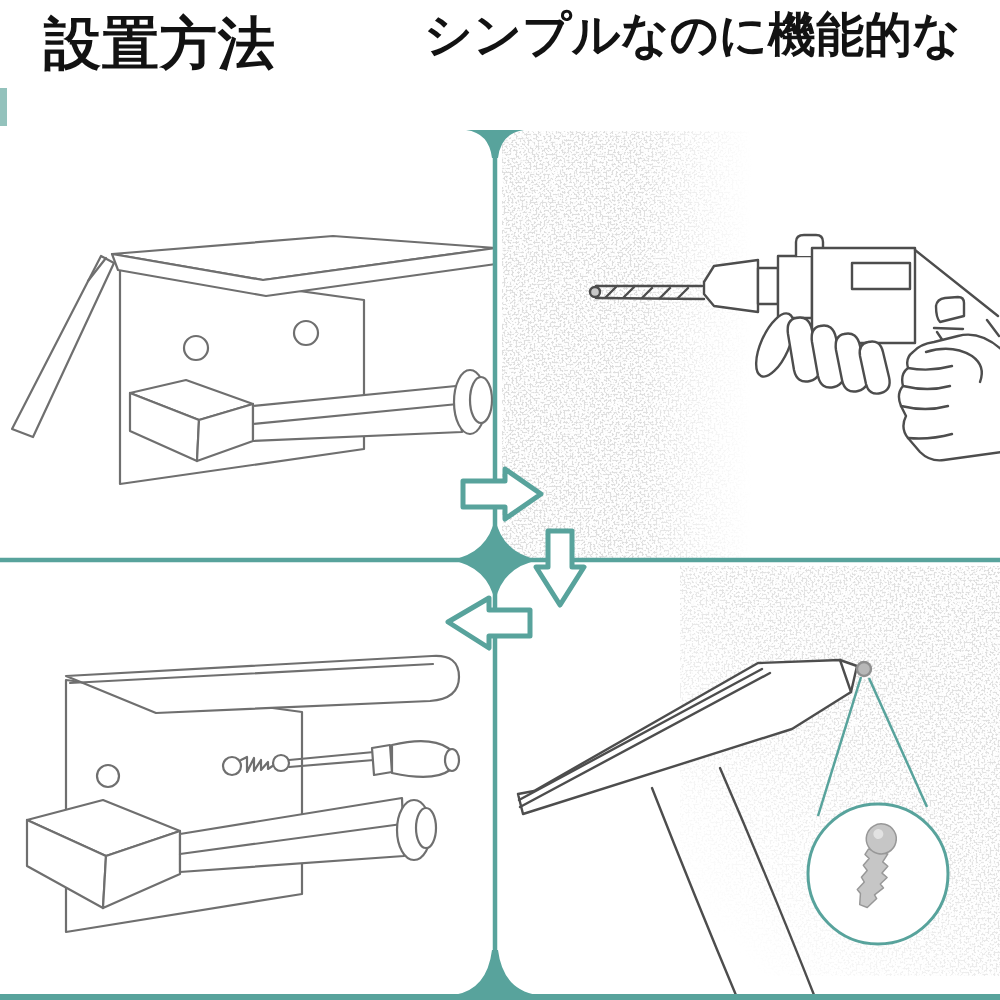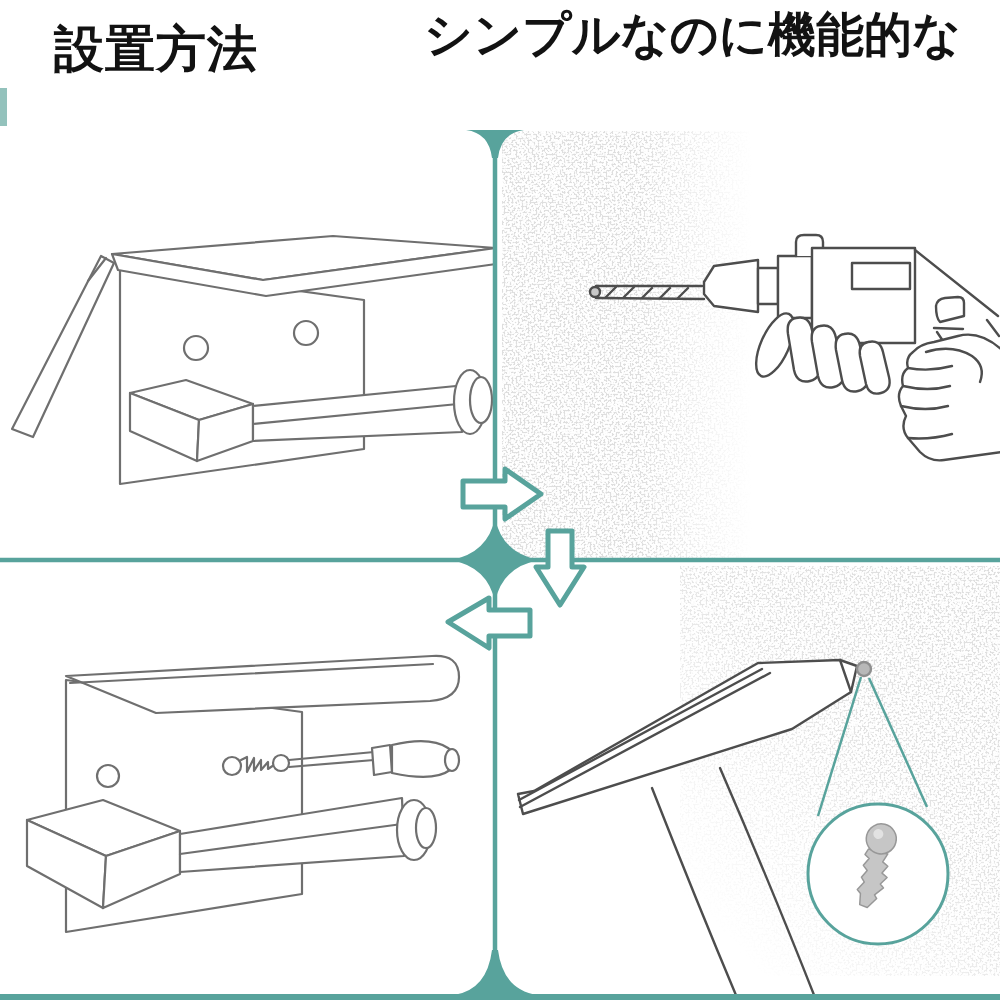--- a/index.html
+++ b/index.html
@@ -1,22 +1,22 @@
 <!DOCTYPE html>
 <html style="--accent-teal: #58a39c; --accent-teal-light: #93c2bc; --title-ink: #121212; --line-art-gray: #6f6f6f; --tool-line-gray: #4d4d4d; --speckle-gray: #bcbcbc; --metal-gray: #c6c6c6;"><head>
 <meta charset="utf-8">
 <style>
   html,body { margin:0; padding:0; background:#fff; }
   .page {
     position:relative; width:1000px; height:1000px; background:#fff;
     overflow:hidden; font-family:"DejaVu Sans","Liberation Sans",sans-serif;
   }
   .title {
-    position:absolute; left:42px; top:10px; margin:12px;
-    font-size:50px; font-weight:900; line-height:1.1;
+    position:absolute; left:42px; top:10px; margin:2px;
+    font-size:57px; font-weight:900; line-height:1.1;
     color:var(--title-ink,#121212); letter-spacing:1px; white-space:nowrap;
   }
   .subtitle {
     position:absolute; left:424px; top:4px;
     font-size:48px; font-weight:900; line-height:1.26;
     color:var(--title-ink,#121212); white-space:nowrap;
   }
   .accent-chip {
     position:absolute; left:0; top:88px; width:7px; height:38px;
     background:var(--accent-teal-light,#93c2bc);

